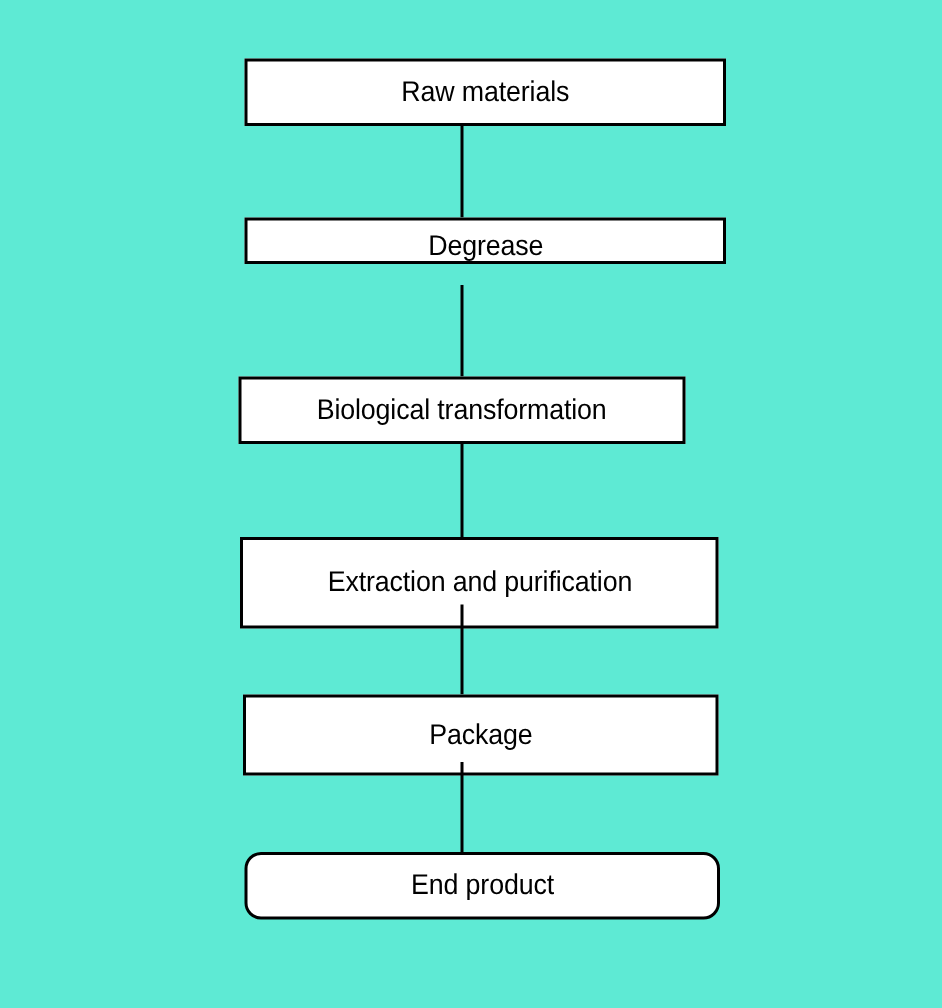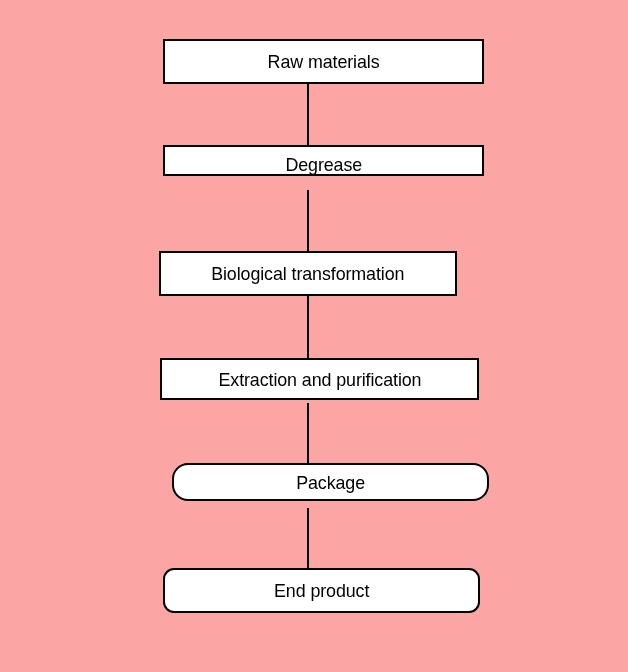--- a/index.html
+++ b/index.html
@@ -12,21 +12,21 @@
     height: 672px;
     font-family: "Liberation Sans", sans-serif;
     color: #000000;
     overflow: hidden;
   }
 
   #flowchart {
     position: relative;
     width: 628px;
     height: 672px;
-    background: #fca5a5;
+    background: #5eead4;
   }
 
   .node {
     position: absolute;
     box-sizing: border-box;
     background: #ffffff;
     border: 2px solid #000000;
     display: flex;
     align-items: center;
     justify-content: center;
@@ -48,22 +48,22 @@
     position: absolute;
     width: 2px;
     background: #000000;
     left: 307px;
   }
 
   
   .node-1 { left: 163px; top: 39px;  width: 321px; height: 45px; }
   .node-2 { left: 163px; top: 145px; width: 321px; height: 31px; align-items: flex-end; }
   .node-3 { left: 159px; top: 251px; width: 298px; height: 45px; }
-  .node-4 { left: 160px; top: 358px; width: 319px; height: 42px; }
-  .node-5 { left: 172px; top: 463px; width: 317px; height: 38px; border-radius: 16px; }
+  .node-4 { left: 160px; top: 358px; width: 319px; height: 61px; }
+  .node-5 { left: 162px; top: 463px; width: 317px; height: 54px; }
   .node-6 { left: 163px; top: 568px; width: 317px; height: 45px; border-radius: 11px; }
 
   .conn-1 { top: 84px;  height: 61px; }
   .conn-2 { top: 190px; height: 61px; }
   .conn-3 { top: 296px; height: 62px; }
   .conn-4 { top: 403px; height: 60px; }
   .conn-5 { top: 508px; height: 60px; }
 </style>
 </head>
 <body>

